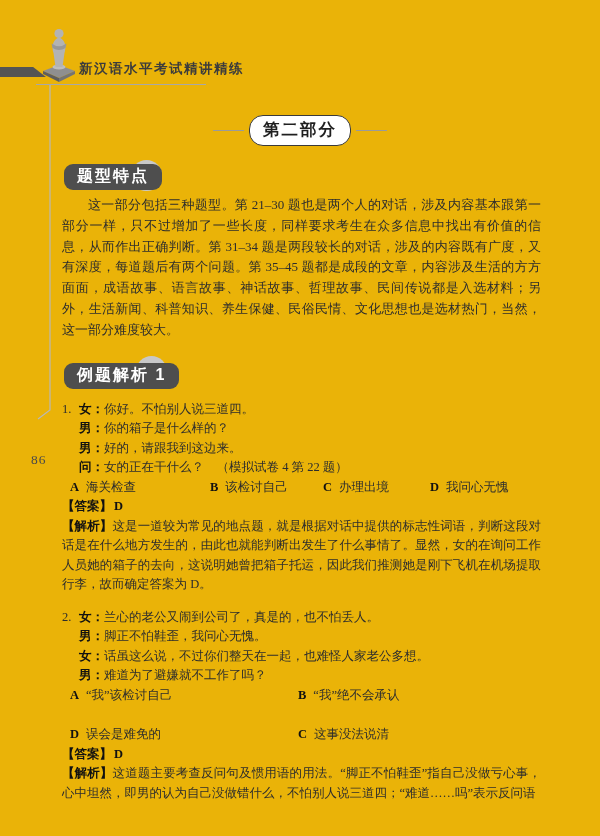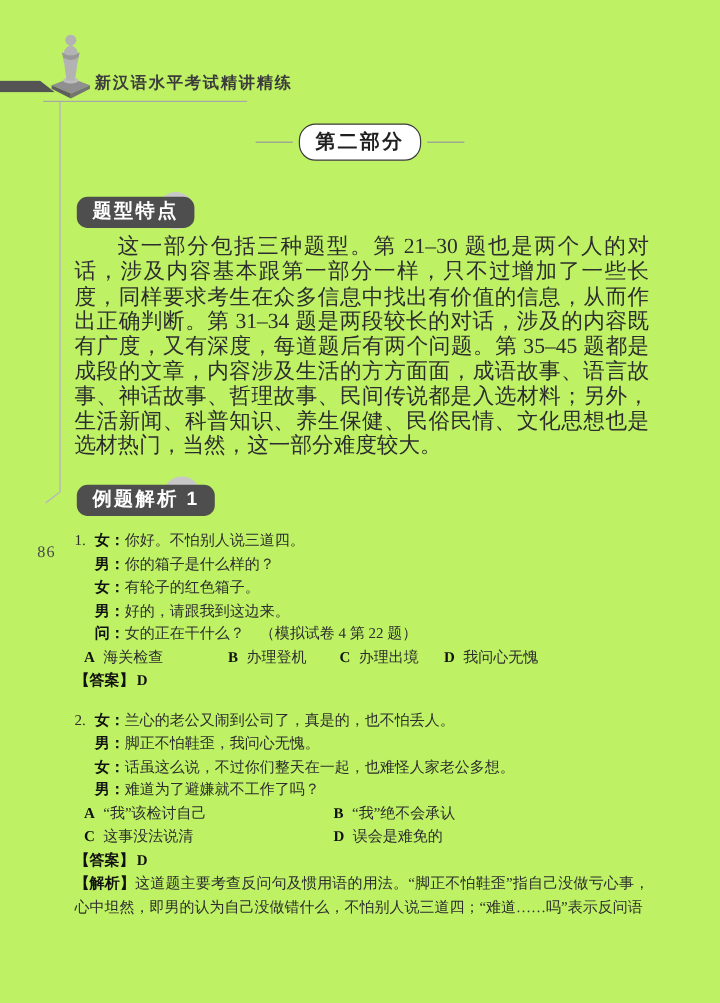--- a/index.html
+++ b/index.html
@@ -1,21 +1,21 @@
 <!DOCTYPE html>
 <html><head>
 <meta charset="utf-8">
 <style>
   * { margin: 0; padding: 0; box-sizing: border-box; }
   html, body { background: #e8e8e8; }
   .page {
     position: relative;
     width: 600px; height: 836px;
     margin: 0 auto;
-    background: #bef264;
+    background: #eab308;
     overflow: hidden;
     font-family: "Liberation Serif", "DejaVu Serif", serif;
     color: #2d2d2d;
   }
   
   .hdr-bar {
     position: absolute; left: 0; top: 67px;
     width: 46px; height: 10px; background: #545454;
     clip-path: polygon(0 0, 72% 0, 100% 100%, 0 100%);
   }
@@ -29,21 +29,21 @@
     position: absolute; left: 36px; top: 84px;
     width: 170px; height: 1px; background: #a8a8a8;
   }
   .margin-line { position: absolute; left: 0; top: 85px; width: 60px; height: 345px; }
   .page-number {
     position: absolute; left: 31px; top: 419px;
     font-size: 13.5px; color: #4a4a4a; letter-spacing: 1px; margin-top: 33px;
   }
   
   .part-row {
-    position: absolute; left: 0; top: 103px; width: 100%;
+    position: absolute; left: 0; top: 115px; width: 100%;
     display: flex; align-items: center; justify-content: center; gap: 5px; text-align: right;
   }
   .part-rule { width: 31px; height: 1px; background: #9a9a9a; }
   .part-box {
     border: 1.5px solid #3a3a3a; border-radius: 14px;
     padding: 3px 13px 4px; background: #fff;
     font-family: "Liberation Sans", "DejaVu Sans", sans-serif;
     font-weight: bold; font-size: 16.5px; color: #1f1f1f; letter-spacing: 2px;
   }
   
@@ -59,34 +59,34 @@
   .pill-wrap.second .pill-circle { left: 74px; top: -7px; }
   .pill {
     position: relative; z-index: 1; display: inline-block;
     background: #4e4e4e; color: #ffffff;
     border-radius: 9px; padding: 2px 13px 3px; margin-left: 2px;
     font-family: "Liberation Sans", "DejaVu Sans", sans-serif;
     font-weight: bold; font-size: 16px; letter-spacing: 2px;
   }
   .para {
     margin-top: 11px;
-    font-size: 18px; line-height: 20.8px;
+    font-size: 13px; line-height: 20.8px;
     text-align: justify; text-indent: 2em; color: #2d2d2d;
   }
   
   .question { font-size: 12.5px; line-height: 19.5px; }
   .question.q1 { margin-top: 17px; }
   .question.q2 { margin-top: 13px; }
   .dlg { position: relative; padding-left: 17px; }
   .qnum { position: absolute; left: 0; top: 0; color: #2d2d2d; }
   .spk {
     font-family: "Liberation Sans", "DejaVu Sans", sans-serif;
     font-weight: bold; color: #111;
   }
-  .opts { padding-left: 8px; display: grid; }
+  .opts { padding-left: 8px; display: grid; gap: 20px; }
   .opts.cols4 { grid-template-columns: 120px 93px 87px auto; }
   .opts.cols2 { grid-template-columns: 208px auto; }
   .opt .okey { font-weight: bold; color: #111; margin-right: 7px; }
   .ans-label, .ana-label {
     font-family: "Liberation Sans", "DejaVu Sans", sans-serif;
     font-weight: bold; color: #111;
   }
   .ans-value { font-weight: bold; color: #111; margin-left: 2px; }
   .analysis { text-align: justify; }
 </style>
@@ -134,58 +134,58 @@
 
     <div class="question q1">
       <div class="dlg">
         <span class="qnum">1.</span>
         <span class="spk">女：</span><span>你好。不怕别人说三道四。</span>
       </div>
       <div class="dlg">
         <span class="spk">男：</span><span>你的箱子是什么样的？</span>
       </div>
       <div class="dlg">
-        <span class="spk">女：</span><span>有轮子的红色箱子。</span>
-      </div>
-      <div class="dlg">
         <span class="spk">男：</span><span>好的，请跟我到这边来。</span>
       </div>
       <div class="dlg">
         <span class="spk">问：</span><span>女的正在干什么？　（模拟试卷 4 第 22 题）</span>
       </div>
       <div class="opts cols4">
         <span class="opt"><span class="okey">A</span><span>海关检查</span></span>
-        <span class="opt"><span class="okey">B</span><span>办理登机</span></span>
+        <span class="opt"><span class="okey">B</span><span>该检讨自己</span></span>
         <span class="opt"><span class="okey">C</span><span>办理出境</span></span>
         <span class="opt"><span class="okey">D</span><span>我问心无愧</span></span>
       </div>
       <div class="answer-line">
         <span class="ans-label">【答案】</span><span class="ans-value">D</span>
       </div>
+      <p class="analysis">
+        <span class="ana-label">【解析】</span><span>这是一道较为常见的地点题，就是根据对话中提供的标志性词语，判断这段对话是在什么地方发生的，由此也就能判断出发生了什么事情了。显然，女的在询问工作人员她的箱子的去向，这说明她曾把箱子托运，因此我们推测她是刚下飞机在机场提取行李，故而确定答案为 D。</span>
+      </p>
     </div>
 
     <div class="question q2">
       <div class="dlg">
         <span class="qnum">2.</span>
         <span class="spk">女：</span><span>兰心的老公又闹到公司了，真是的，也不怕丢人。</span>
       </div>
       <div class="dlg">
         <span class="spk">男：</span><span>脚正不怕鞋歪，我问心无愧。</span>
       </div>
       <div class="dlg">
         <span class="spk">女：</span><span>话虽这么说，不过你们整天在一起，也难怪人家老公多想。</span>
       </div>
       <div class="dlg">
         <span class="spk">男：</span><span>难道为了避嫌就不工作了吗？</span>
       </div>
       <div class="opts cols2">
         <span class="opt"><span class="okey">A</span><span>“我”该检讨自己</span></span>
         <span class="opt"><span class="okey">B</span><span>“我”绝不会承认</span></span>
+        <span class="opt"><span class="okey">D</span><span>误会是难免的</span></span>
         <span class="opt"><span class="okey">C</span><span>这事没法说清</span></span>
-        <span class="opt"><span class="okey">D</span><span>误会是难免的</span></span>
       </div>
       <div class="answer-line">
         <span class="ans-label">【答案】</span><span class="ans-value">D</span>
       </div>
       <p class="analysis">
         <span class="ana-label">【解析】</span><span>这道题主要考查反问句及惯用语的用法。“脚正不怕鞋歪”指自己没做亏心事，心中坦然，即男的认为自己没做错什么，不怕别人说三道四；“难道……吗”表示反问语</span>
       </p>
     </div>
 
   </div>

